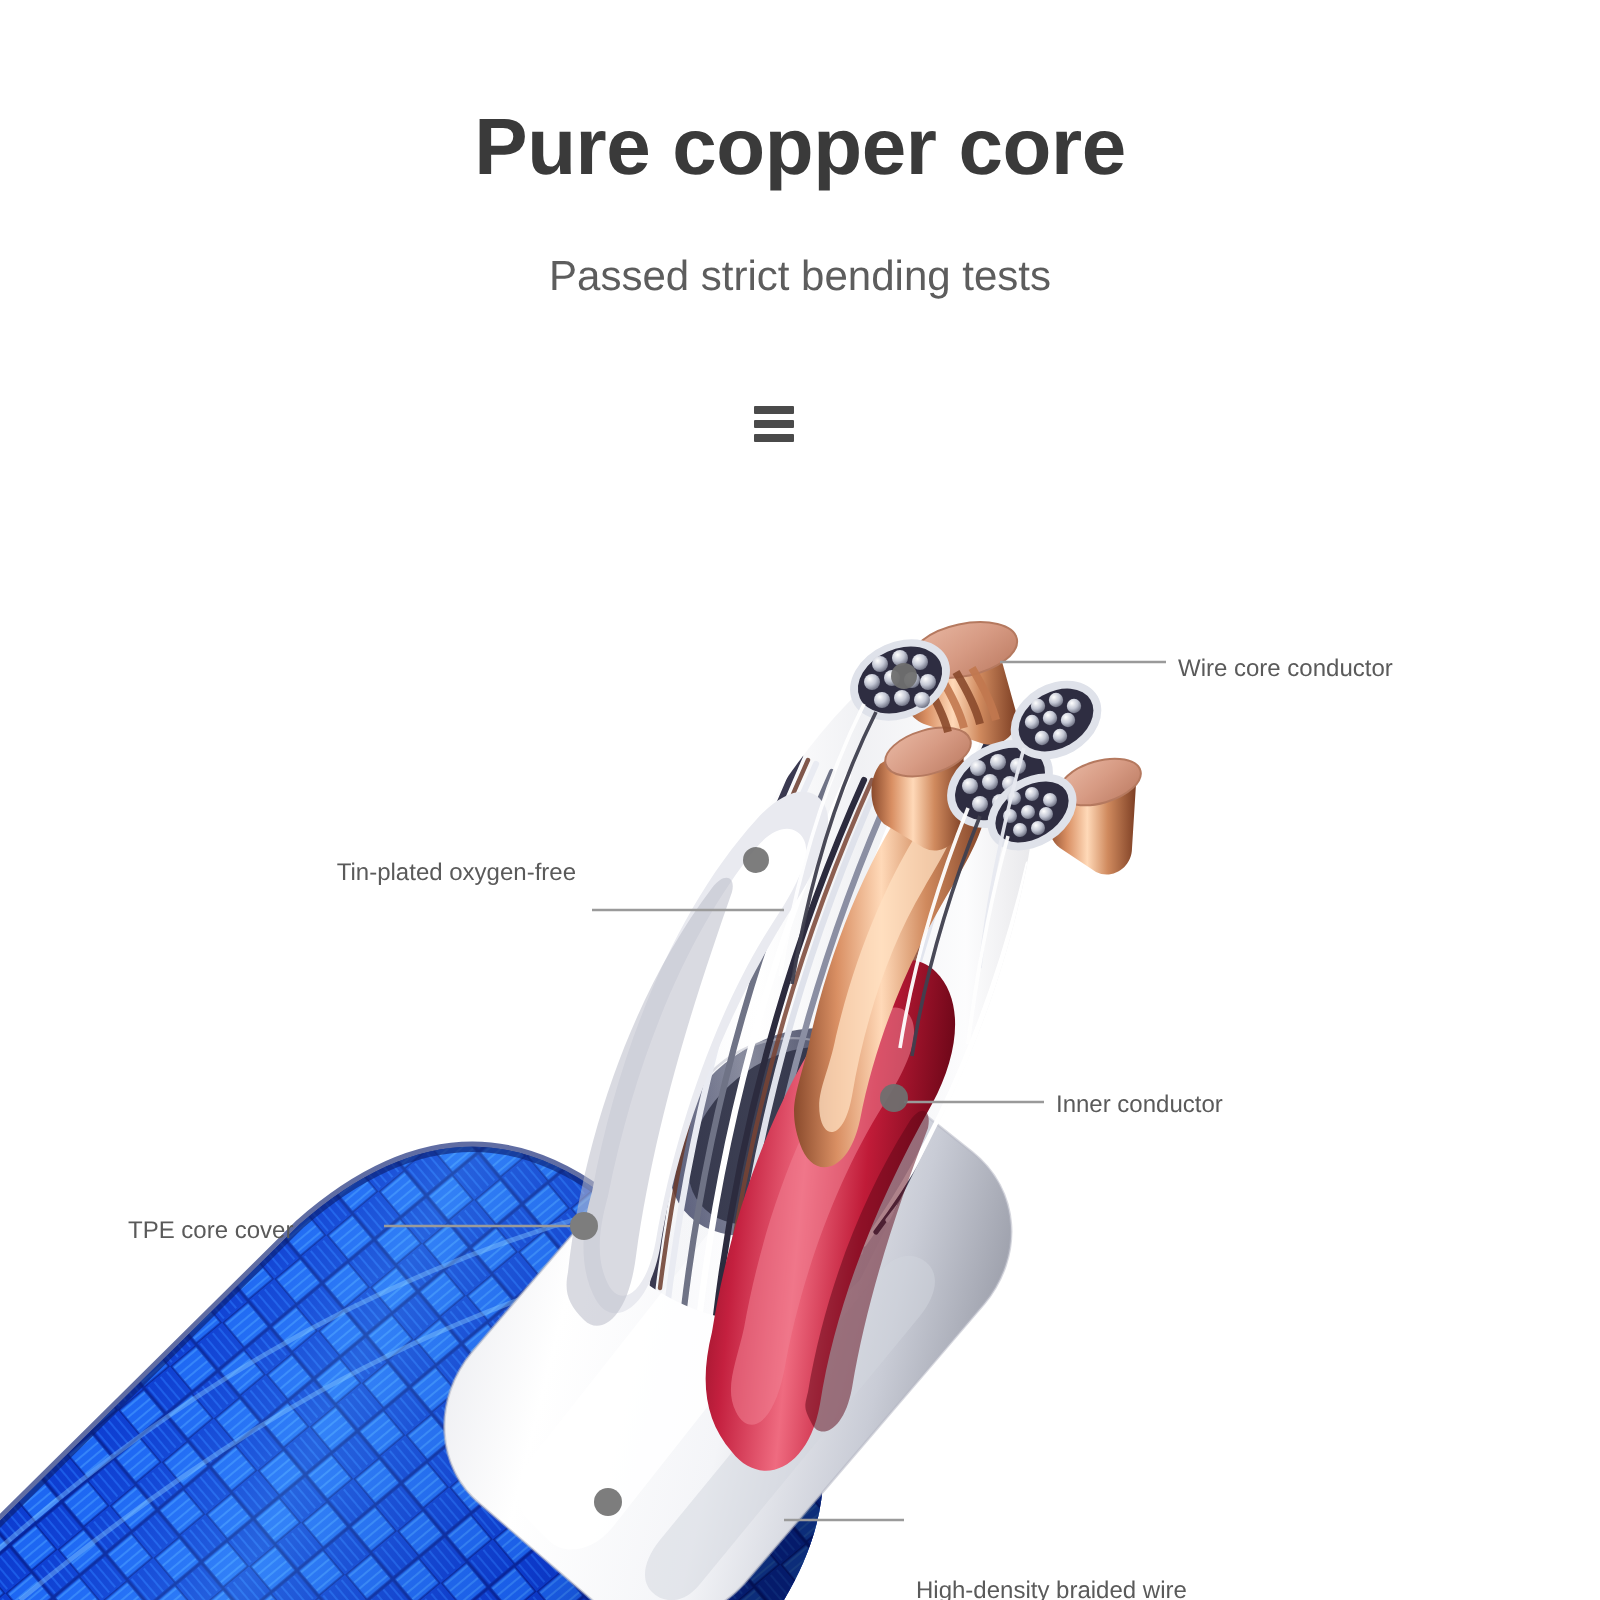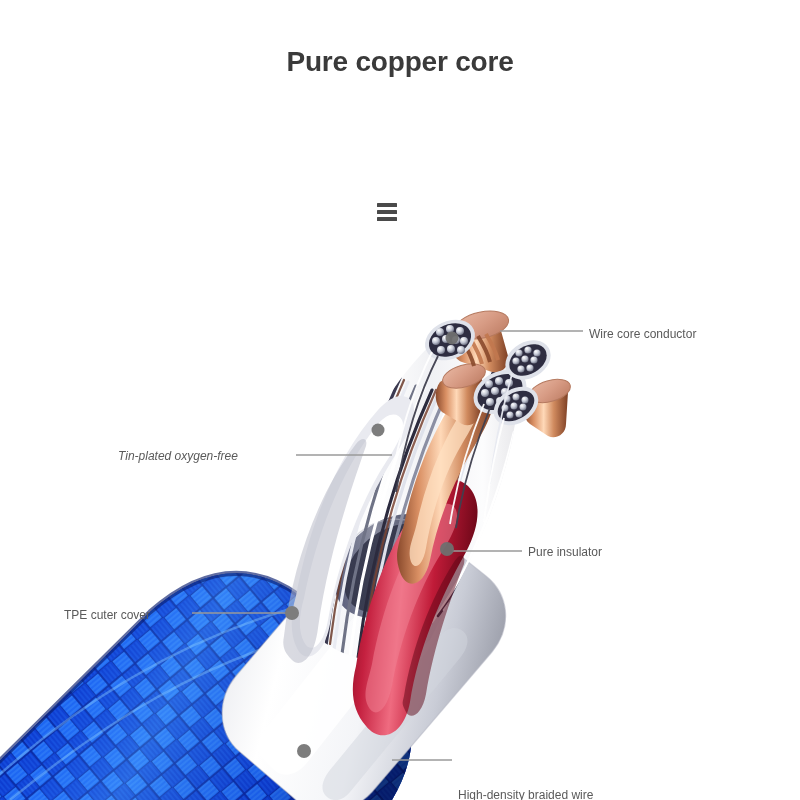--- a/index.html
+++ b/index.html
@@ -18,23 +18,23 @@
 
   
   #header {
     position: absolute;
     left: 0;
     top: 0;
     width: 800px;
     text-align: center;
   }
   #title {
-    margin: 0;
+    margin: 12px;
     padding-top: 38px;
-    font-size: 28px;
+    font-size: 40px;
     font-weight: bold;
     color: #3a3a3a;
     letter-spacing: -0.2px;
     line-height: 48px;
   }
   #subtitle {
     margin: 0;
     padding-top: 16px;
     font-size: 21px;
     font-weight: normal;
@@ -83,30 +83,31 @@
     color: #5a5a5a;
     line-height: 22px;
     white-space: nowrap;
   }
   .callout.two-line {
     white-space: normal;
     text-align: center;
     line-height: 24px;
   }
   #label-wire-core     { left: 589px; top: 323px; }
-  #label-tin-plated    { left: 118px; top: 444px; width: 170px; text-align: left; font-style: italic; }
+  #label-tin-plated    { left: 118px; top: 424px; width: 170px; text-align: right; }
   #label-inner-insul   { left: 528px; top: 541px; }
   #label-tpe-cover     { left: 64px;  top: 604px; }
   #label-braided-wire  { left: 458px; top: 750px; margin-top: 34px; }
 </style>
 </head>
 <body>
 
 <div id="header">
   <h1 id="title">Pure copper core</h1>
+  <p id="subtitle">Passed strict bending tests</p>
 </div>
 
 <div id="menu-mark">
   <span class="bar b1"></span>
   <span class="bar b2"></span>
   <span class="bar b3"></span>
 </div>
 
 <div id="illustration">
 <svg viewBox="0 0 800 800" xmlns="http://www.w3.org/2000/svg">
@@ -457,17 +458,17 @@
   </g>
 </svg>
 </div>
 
 <div class="callout" id="label-wire-core">Wire core conductor</div>
 
 <div class="callout two-line" id="label-tin-plated">
   <div>Tin-plated oxygen-free</div>
 </div>
 
-<div class="callout" id="label-inner-insul">Pure insulator</div>
-
-<div class="callout" id="label-tpe-cover">TPE cuter cover</div>
+<div class="callout" id="label-inner-insul">Inner conductor</div>
+
+<div class="callout" id="label-tpe-cover">TPE core cover</div>
 
 <div class="callout" id="label-braided-wire">High-density braided wire</div>
 
 </body></html>

